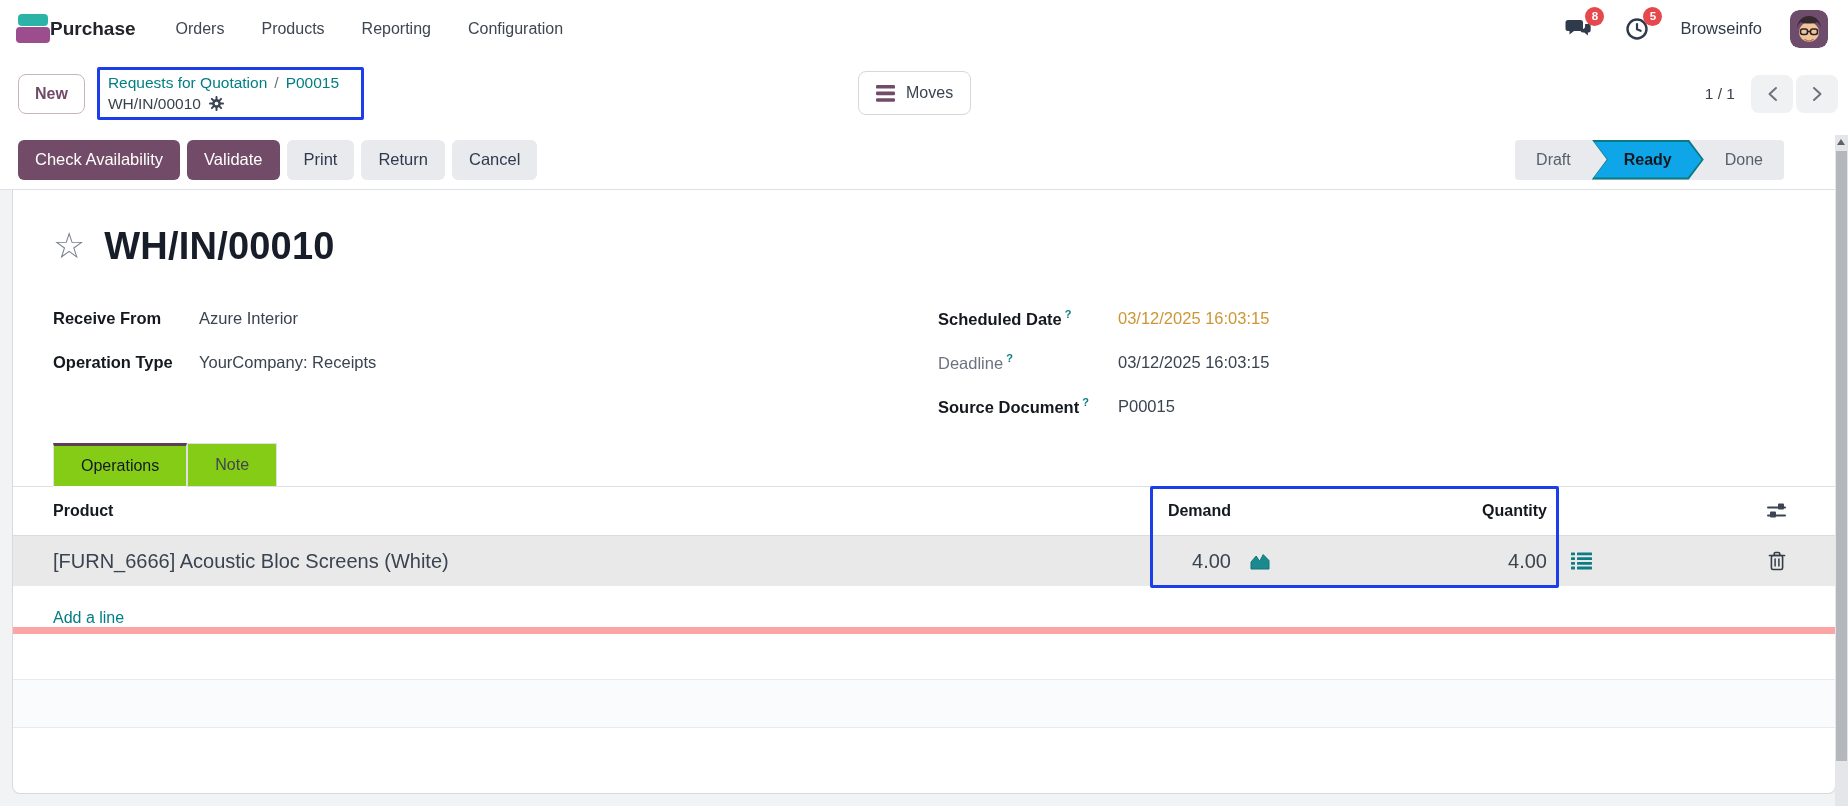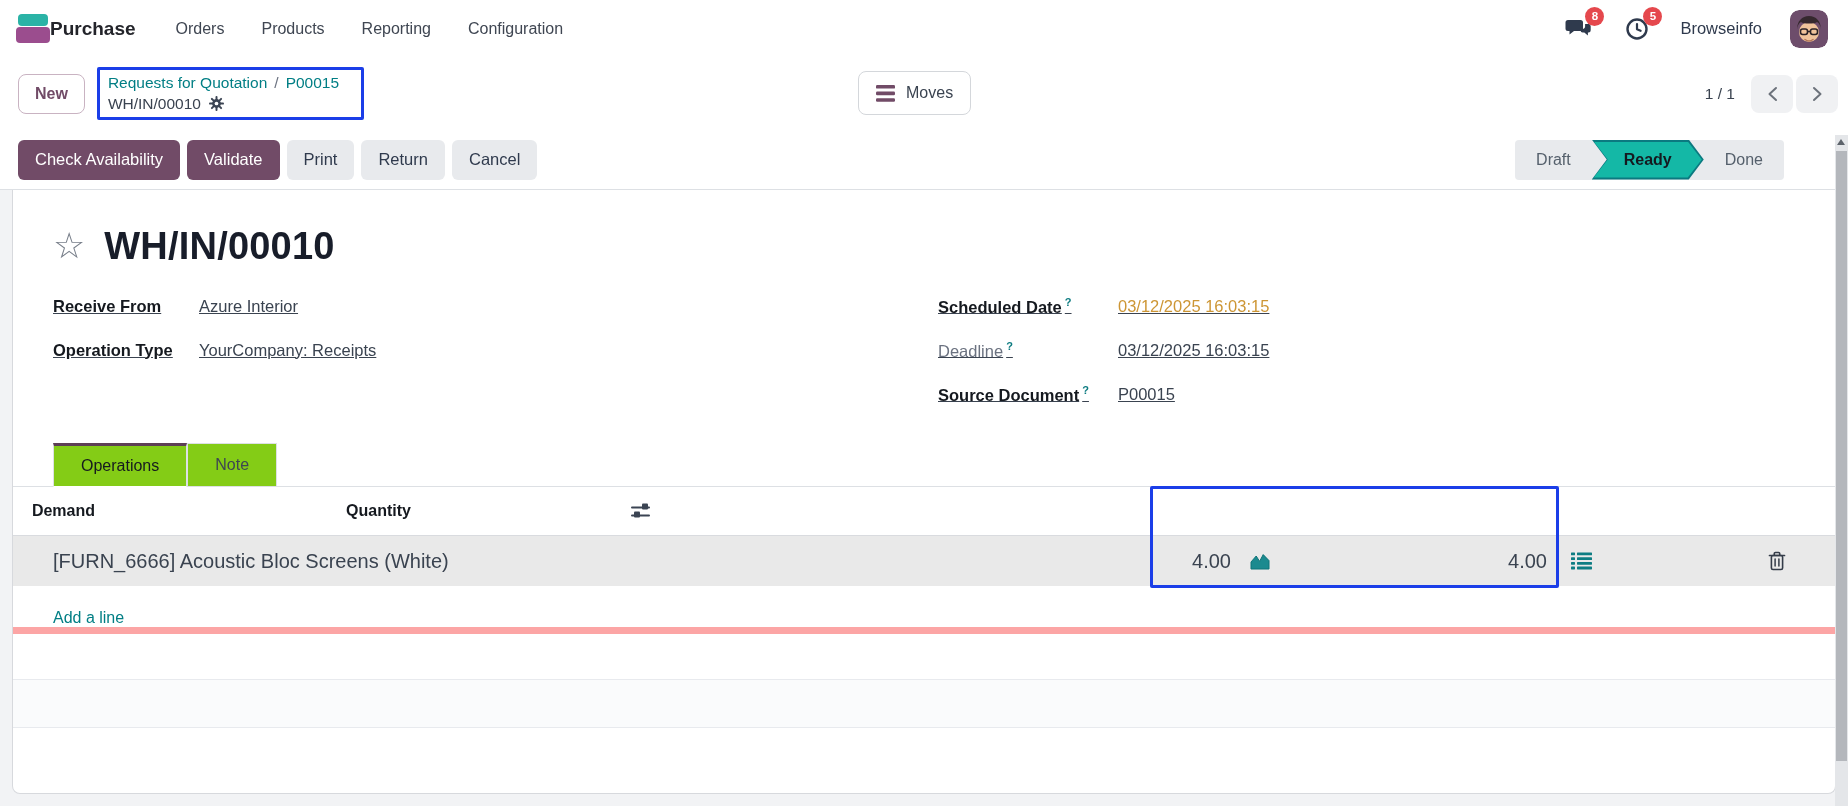--- a/index.html
+++ b/index.html
@@ -48,36 +48,36 @@
   .btn-primary { background:#714B67; color:#fff; }
   .btn-secondary { background:#e8eaed; color:#2f3a4d; }
   .status-states { margin-left:auto; margin-right:46px; display:flex; align-items:center; height:40px;
                    background:#e8eaed; border-radius:4px; font-size:16px; color:#55606c; }
   .state { padding:0 21px; cursor:pointer; }
   .state-arrow { position:relative; width:112px; height:40px; cursor:pointer;
     clip-path:polygon(0 0, calc(100% - 15px) 0, 100% 50%, calc(100% - 15px) 100%, 0 100%, 15px 50%);
     background:#0b7a80; }
   .state-arrow-in { position:absolute; inset:2px;
     clip-path:polygon(0 0, calc(100% - 14px) 0, 100% 50%, calc(100% - 14px) 100%, 0 100%, 14px 50%);
-    background:#14b8a6; display:flex; align-items:center; justify-content:center;
+    background:#0ea5e9; display:flex; align-items:center; justify-content:center;
     font-weight:700; color:#15191f; }
 
   
   .content { height:616px; background:#f2f3f5; padding:0 12px; }
   .sheet { position:relative; width:1824px; height:604px; background:#fff;
            border:1px solid #d7d9dd; border-top:none; border-radius:0 0 8px 8px; overflow:hidden; }
   .sheet-pad { padding:34px 40px 0 40px; }
   .title-row { display:flex; align-items:center; gap:19px; height:44px; }
   .star { font-size:36px; color:#787f8a; line-height:36px; cursor:pointer; }
   .doc-title { font-size:38px; font-weight:700; color:#181d2a; letter-spacing:.2px; }
 
   .fields { display:flex; margin-top:16px; }
   .fcol-left { width:885px; }
   .fcol-right { flex:1; }
-  .frow { display:flex; align-items:center; height:44px; font-size:16.5px;text-decoration:underline; }
+  .frow { display:flex; align-items:flex-end; height:44px; font-size:16.5px; }
   .flabel { width:146px; font-weight:700; color:#15191f; }
   .flabel-r { width:180px; font-weight:700; color:#15191f; }
   .muted { font-weight:400; color:#6b7280; }
   .help { color:#0c7b80; font-size:11px; font-weight:700; vertical-align:super; margin-left:3px; }
   .fvalue { color:#3a4350; }
   .warn { color:#cd9635; }
 
   
   .notebook { margin-top:27px; }
   .tabs { display:flex; padding-left:40px; border-bottom:1px solid #dde0e4; height:44px; }
@@ -278,20 +278,21 @@
       </div>
 
       <div class="notebook">
         <div class="tabs">
           <div class="tab active">Operations</div>
           <div class="tab">Note</div>
         </div>
 
         <div class="otable">
           <div class="trow thead">
+            <div class="c-product">Product</div>
             <div class="c-demand">Demand</div>
             <div class="c-chart"></div>
             <div class="c-qty">Quantity</div>
             <div class="c-list"></div>
             <div class="c-mid"></div>
             <div class="c-trash">
               <span>
                 <svg width="20" height="17" viewBox="0 0 20 17">
                   <rect x="0" y="3.6" width="19" height="2" rx="1" fill="#3b4453"></rect>
                   <rect x="11" y="0.5" width="6" height="6" rx="1" fill="#3b4453"></rect>

